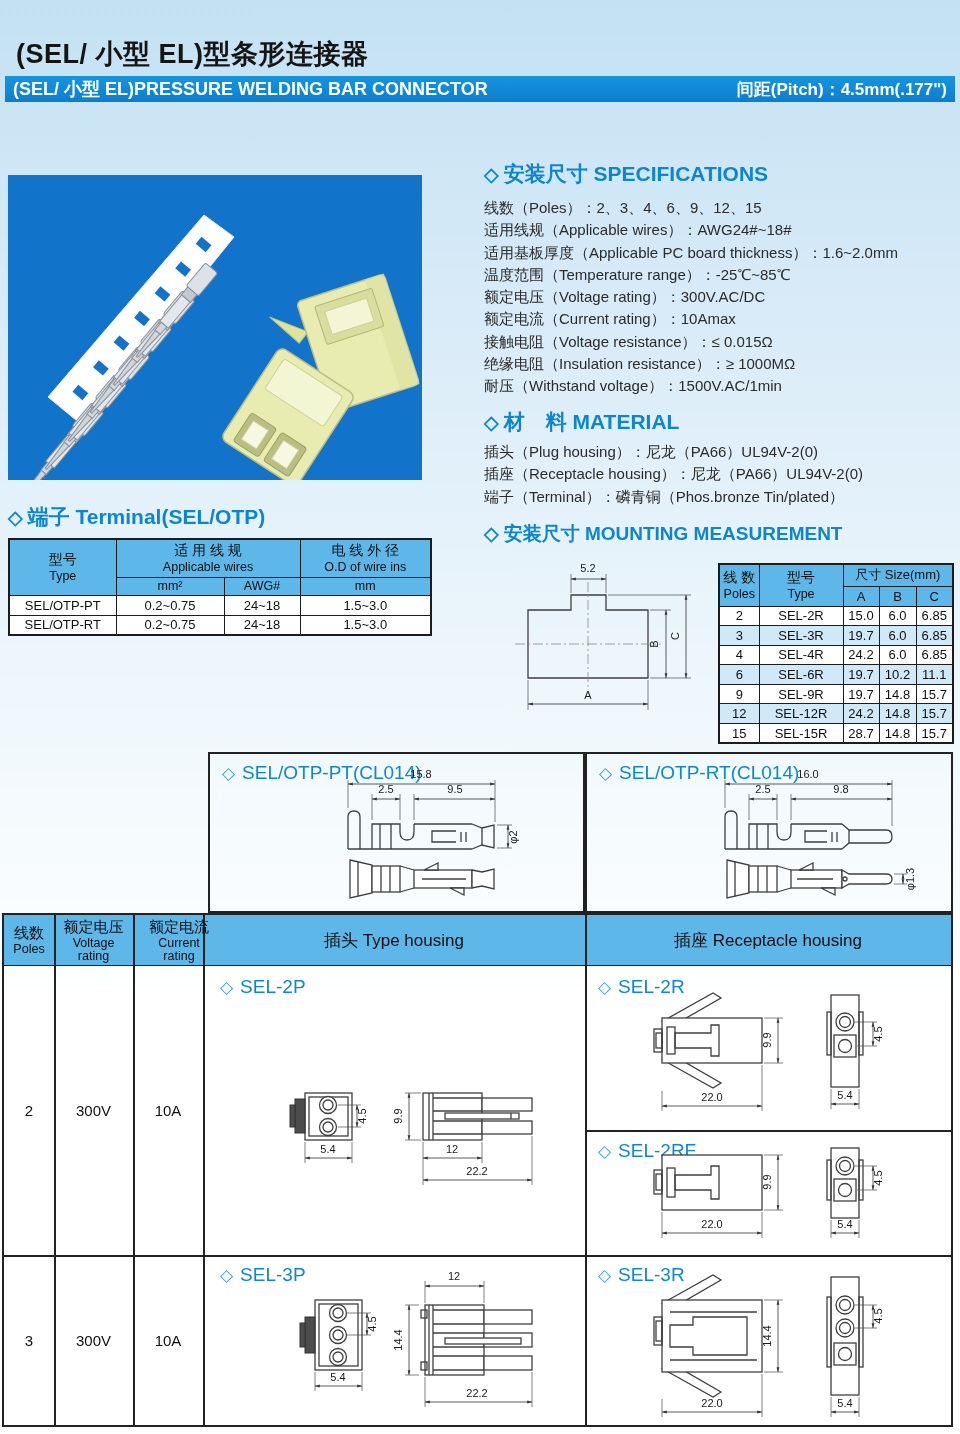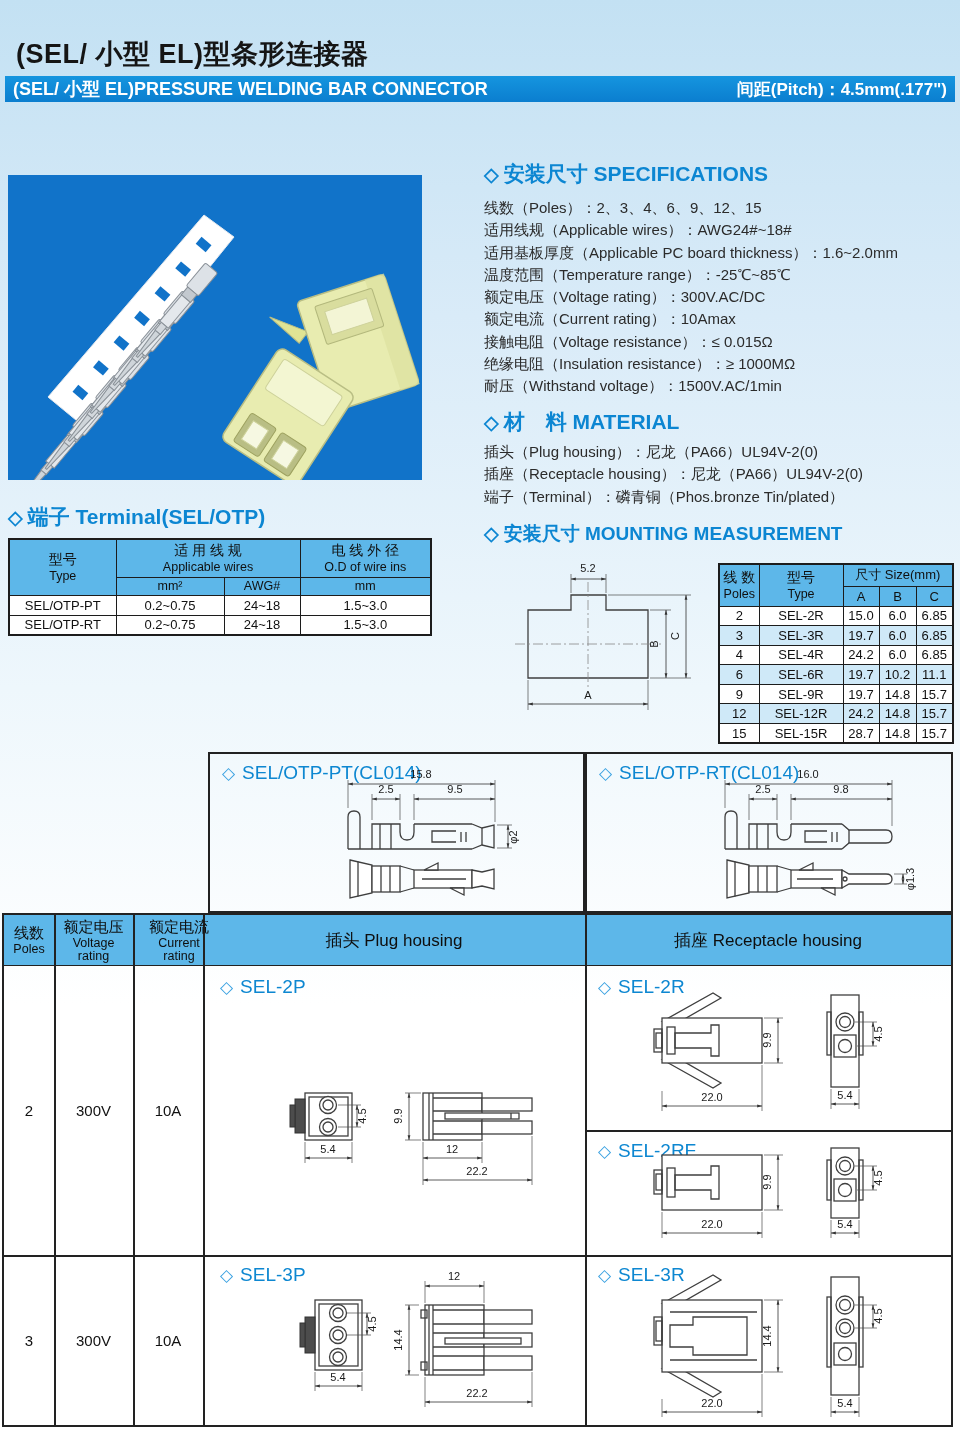--- a/index.html
+++ b/index.html
@@ -445,21 +445,21 @@
     <div class="zh">额定电压</div>
       <div class="en">Voltage</div>
       <div class="en">rating</div>
   </div>
   <div class="abs mt-h" style="left:138px;top:915px;width:82px;height:51px;">
     <div class="zh">额定电流</div>
       <div class="en">Current</div>
       <div class="en">rating</div>
   </div>
   <div class="abs mt-h" style="left:203px;top:915px;width:382px;height:51px;">
-    <div style="font-size:17px;">插头 Plug housing</div>
+    <div style="font-size:17px;">插头 Type housing</div>
   </div>
   <div class="abs mt-h" style="left:585px;top:915px;width:366px;height:51px;">
     <div style="font-size:17px;">插座 Receptacle housing</div>
   </div>
 
   <div class="abs mt-cell" style="left:4px;top:966px;width:50px;height:289px;">2</div>
   <div class="abs mt-cell" style="left:54px;top:966px;width:79px;height:289px;">300V</div>
   <div class="abs mt-cell" style="left:133px;top:966px;width:70px;height:289px;">10A</div>
 
   <div class="abs mt-cell" style="left:4px;top:1255px;width:50px;height:170px;">3</div>

